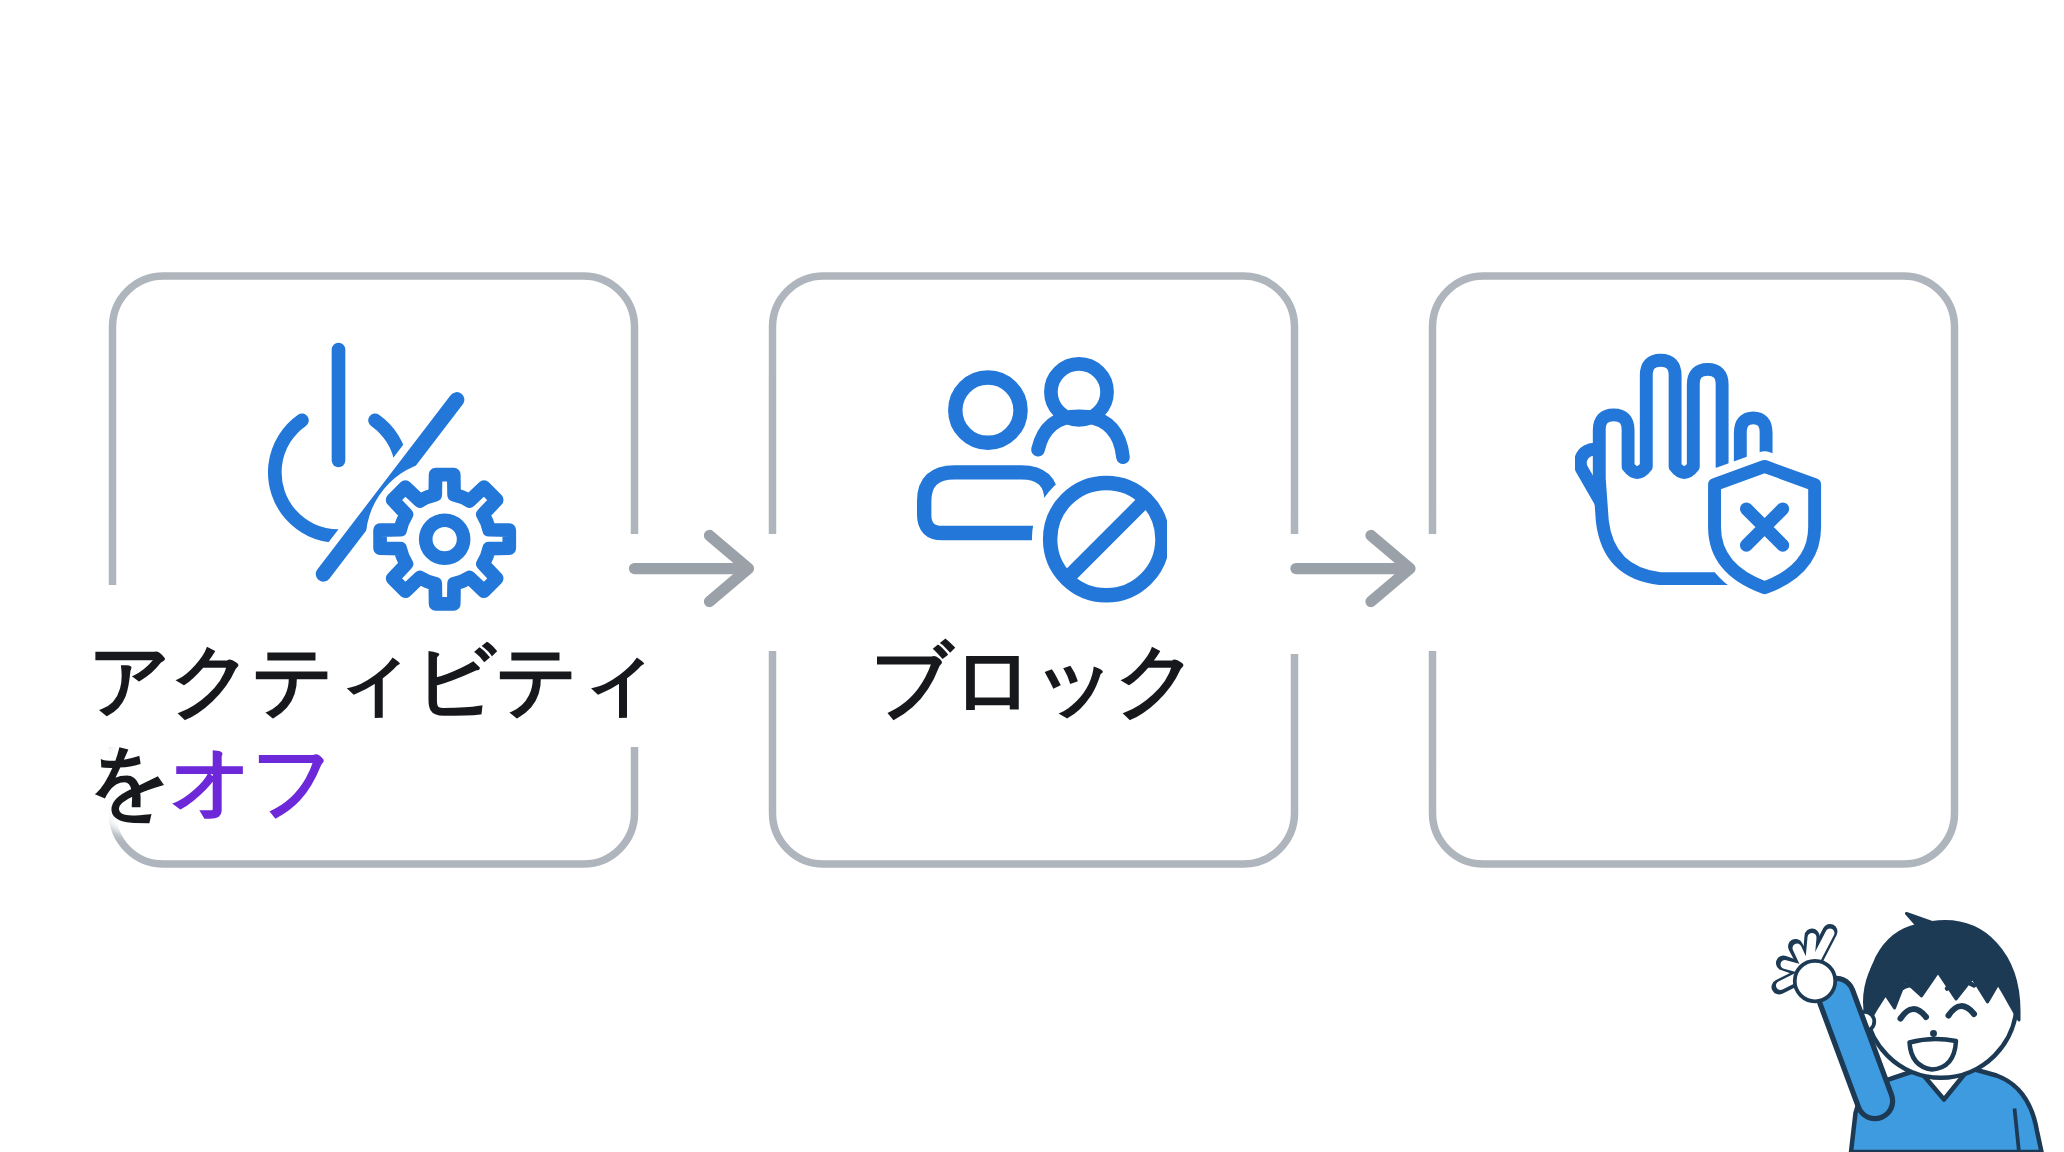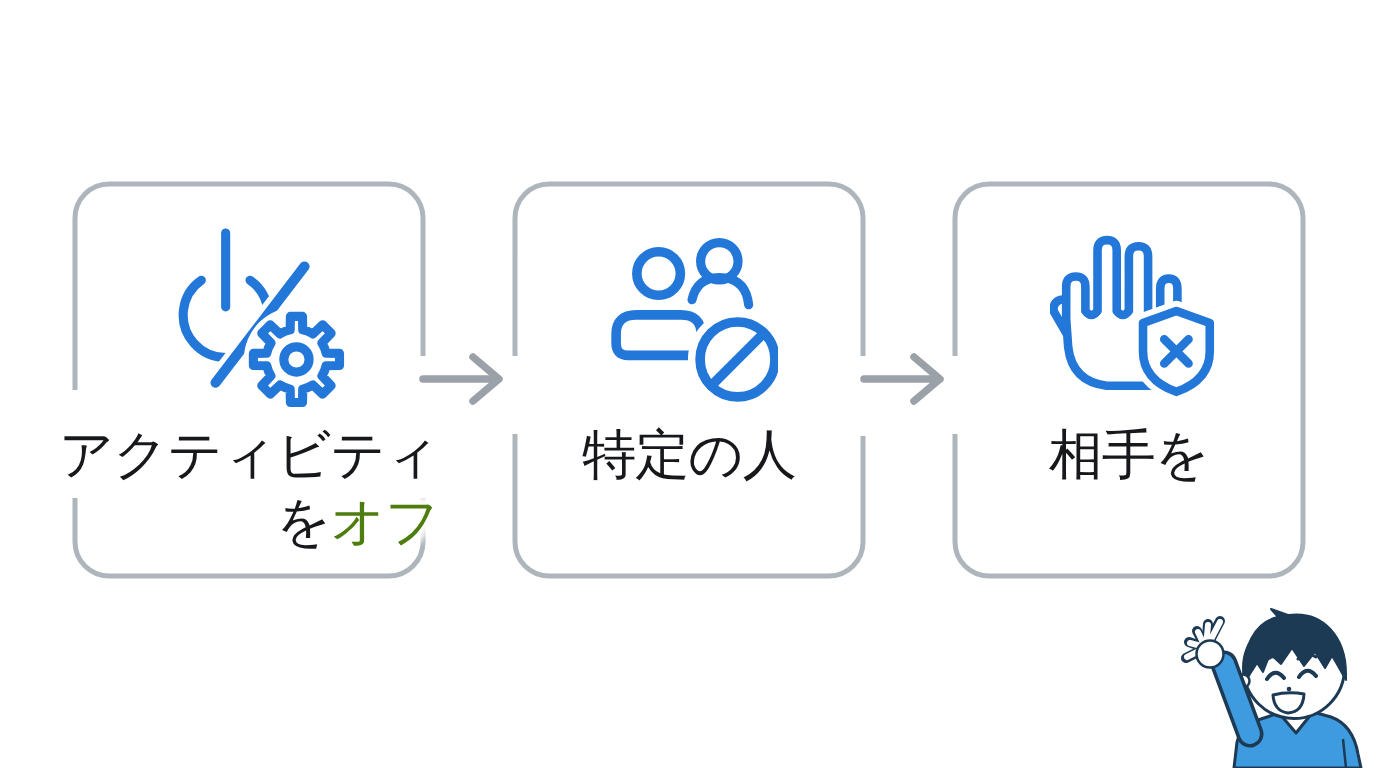--- a/index.html
+++ b/index.html
@@ -9,28 +9,28 @@
   }
   .step-card{position:absolute;top:181px;width:354px;height:398px;}
   .card-1{left:72px;} .card-2{left:512px;} .card-3{left:952px;}
   .border-svg{position:absolute;left:0;top:0;}
   .icon-wrap{position:absolute;}
   .icon-1{left:93px;top:45px;width:182px;height:182px;}
   .icon-2{left:94px;top:55px;width:172px;height:172px;}
   .icon-3{left:98px;top:45px;width:182px;height:182px;}
   .step-label{
     position:absolute;top:240px;left:50%;transform:translateX(-50%);
-    white-space:nowrap;text-align:right;
-    font-size:54px;font-weight:400;line-height:67px;letter-spacing:-1px;
+    white-space:nowrap;text-align:left;
+    font-size:54px;font-weight:700;line-height:67px;letter-spacing:-1px;
     color:#16181c;
     text-shadow:0 0 5px #fff,0 0 9px #fff,0 0 14px #fff,
       4px 4px 7px #fff,-4px -4px 7px #fff,4px -4px 7px #fff,-4px 4px 7px #fff,
       7px 0 8px #fff,-7px 0 8px #fff,0 7px 8px #fff,0 -7px 8px #fff;
   }
-  .accent{color:#4d7c0f;}
+  .accent{color:#6d28d9;}
   .arrow{position:absolute;top:350px;width:106px;height:58px;}
   .arrow-1{left:416px;} .arrow-2{left:857px;}
   .boy{position:absolute;left:1146px;top:606px;width:232px;height:162px;}
 </style>
 </head>
 <body>
 
 <div class="canvas">
 
   <div class="step-card card-1">
@@ -77,21 +77,21 @@
         <path d="M 85 63 Q 90 41 112 41 Q 135 41 140 62 L 141 68" fill="none" stroke="#2277d8" stroke-width="9" stroke-linecap="round"></path>
         <circle cx="52" cy="37" r="21.5" fill="#ffffff" stroke="#ffffff" stroke-width="20"></circle>
         <circle cx="52" cy="37" r="21.5" fill="#ffffff" stroke="#2277d8" stroke-width="9.5"></circle>
         <path d="M 88 118 L 22 118 Q 10 118 10 106 L 10 97 Q 10 78 30 78 L 74 78 Q 94 78 94 97 L 94 100" fill="none" stroke="#2277d8" stroke-width="9.5" stroke-linecap="round"></path>
         <circle cx="130" cy="122" r="37" fill="#ffffff" stroke="#ffffff" stroke-width="24"></circle>
         <circle cx="130" cy="122" r="37" fill="#ffffff" stroke="#2277d8" stroke-width="9.5"></circle>
         <line x1="104" y1="148" x2="156" y2="96" stroke="#2277d8" stroke-width="9.5" stroke-linecap="round"></line>
       </svg>
     </div>
     <div class="step-label">
-      <div>特定の人</div>
+      <div>ブロック</div>
     </div>
   </div>
 
   <svg class="arrow arrow-2" viewBox="0 0 106 58">
     <path d="M 7 29 H 78" stroke="#ffffff" stroke-width="24" stroke-linecap="round" fill="none"></path>
     <path d="M 57 7 L 83 29 L 57 51" stroke="#ffffff" stroke-width="24" stroke-linecap="round" stroke-linejoin="round" fill="none"></path>
     <path d="M 7 29 H 78" stroke="#9ba1a9" stroke-width="7.5" stroke-linecap="round" fill="none"></path>
     <path d="M 57 7 L 83 29 L 57 51" stroke="#9ba1a9" stroke-width="7.5" stroke-linecap="round" stroke-linejoin="round" fill="none"></path>
   </svg>
 
@@ -112,21 +112,20 @@
                  L 97 84 Q 103 92 109 84
                  L 109 62 Q 109 52 117.5 52 Q 126 52 126 62
                  L 126 92 L 126 128 Q 126 152 100 158
                  L 56 158 Q 22 154 18 120 L 16 92 Z" fill="#ffffff" stroke="#2277d8" stroke-width="8.5" stroke-linejoin="round" stroke-linecap="round"></path>
         <path d="M 125 84 L 158 96 L 158 124 Q 158 152 125 164 Q 92 152 92 124 L 92 96 Z" fill="#ffffff" stroke="#ffffff" stroke-width="20" stroke-linejoin="round"></path>
         <path d="M 125 84 L 158 96 L 158 124 Q 158 152 125 164 Q 92 152 92 124 L 92 96 Z" fill="#ffffff" stroke="#2277d8" stroke-width="8.5" stroke-linejoin="round"></path>
         <path d="M 113 112 L 137 136 M 137 112 L 113 136" stroke="#2277d8" stroke-width="8.5" stroke-linecap="round" fill="none"></path>
       </svg>
     </div>
     <div class="step-label">
-      <div>相手を</div>
     </div>
   </div>
 
   <svg class="boy" viewBox="0 0 232 162">
 
     <path d="M 88 162 L 91 136 Q 95 119 115 113 L 133 107 L 150 127 L 167 106 L 185 111 Q 207 119 212 148 L 215 162 Z" fill="#3f9be0" stroke="#1d3a55" stroke-width="3" stroke-linejoin="round"></path>
     <path d="M 197 133 L 200 162" stroke="#1d3a55" stroke-width="2.5" fill="none"></path>
 
     <circle cx="148" cy="62" r="50.5" fill="#ffffff" stroke="#1d3a55" stroke-width="3"></circle>
 

